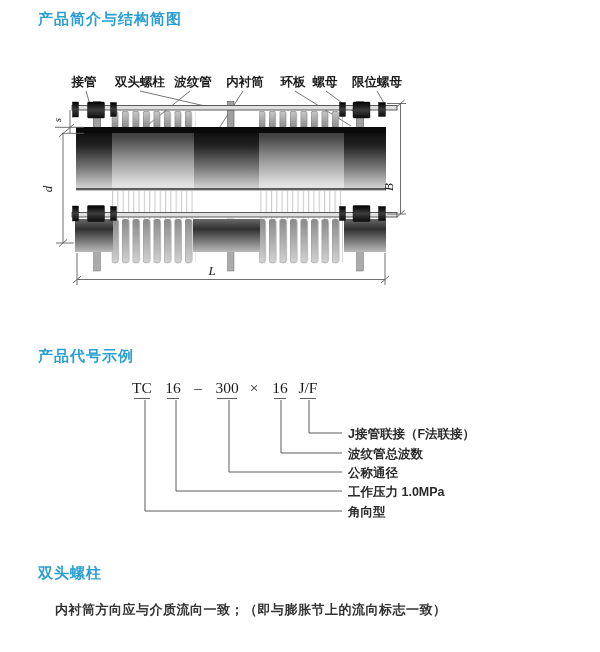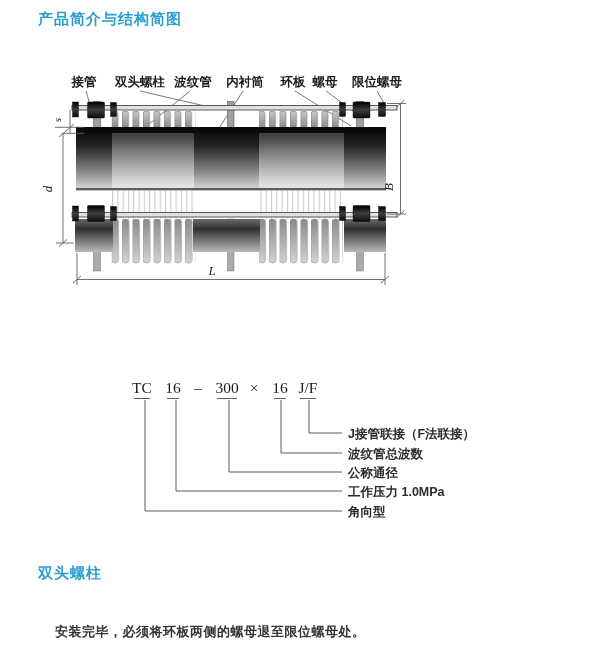--- a/index.html
+++ b/index.html
@@ -179,20 +179,21 @@
     <g class="dim">
       <line x1="77" y1="253" x2="77" y2="285"></line>
       <line x1="385" y1="253" x2="385" y2="285"></line>
       <line x1="77" y1="279.5" x2="385" y2="279.5"></line>
       <line x1="73" y1="283" x2="81" y2="276"></line>
       <line x1="381" y1="283" x2="389" y2="276"></line>
     </g>
     <text class="dimtxt" font-size="13" font-style="normal" text-anchor="middle" x="212" y="275">L</text>
   </svg>
 
+  <div class="heading" style="top:347px">产品代号示例</div>
 
   <svg style="top:370px" width="600" height="160" viewBox="0 370 600 160">
     <g>
       <text class="codetxt" x="142" y="393" text-anchor="middle">TC</text>
       <text class="codetxt" x="173" y="393" text-anchor="middle">16</text>
       <text class="codetxt" x="198" y="393" text-anchor="middle">–</text>
       <text class="codetxt" x="227" y="393" text-anchor="middle">300</text>
       <text class="codetxt" x="254" y="393" text-anchor="middle">×</text>
       <text class="codetxt" x="280" y="393" text-anchor="middle">16</text>
       <text class="codetxt" x="308" y="393" text-anchor="middle">J/F</text>
@@ -212,15 +213,15 @@
     <g>
       <text class="anntxt" x="348" y="437.5">J接管联接（F法联接）</text>
       <text class="anntxt" x="348" y="457.5">波纹管总波数</text>
       <text class="anntxt" x="348" y="476.5">公称通径</text>
       <text class="anntxt" x="348" y="495.5">工作压力 1.0MPa</text>
       <text class="anntxt" x="348" y="515.5">角向型</text>
     </g>
   </svg>
 
   <div class="heading" style="top:564px">双头螺柱</div>
-  <div class="install-line" style="top:623px">安装完毕，必须将环板两侧的螺母退至限位螺母处。</div>
+  <div class="install-line" style="top:601px">内衬筒方向应与介质流向一致；（即与膨胀节上的流向标志一致）</div>
 
 </div>
 
 </body></html>

